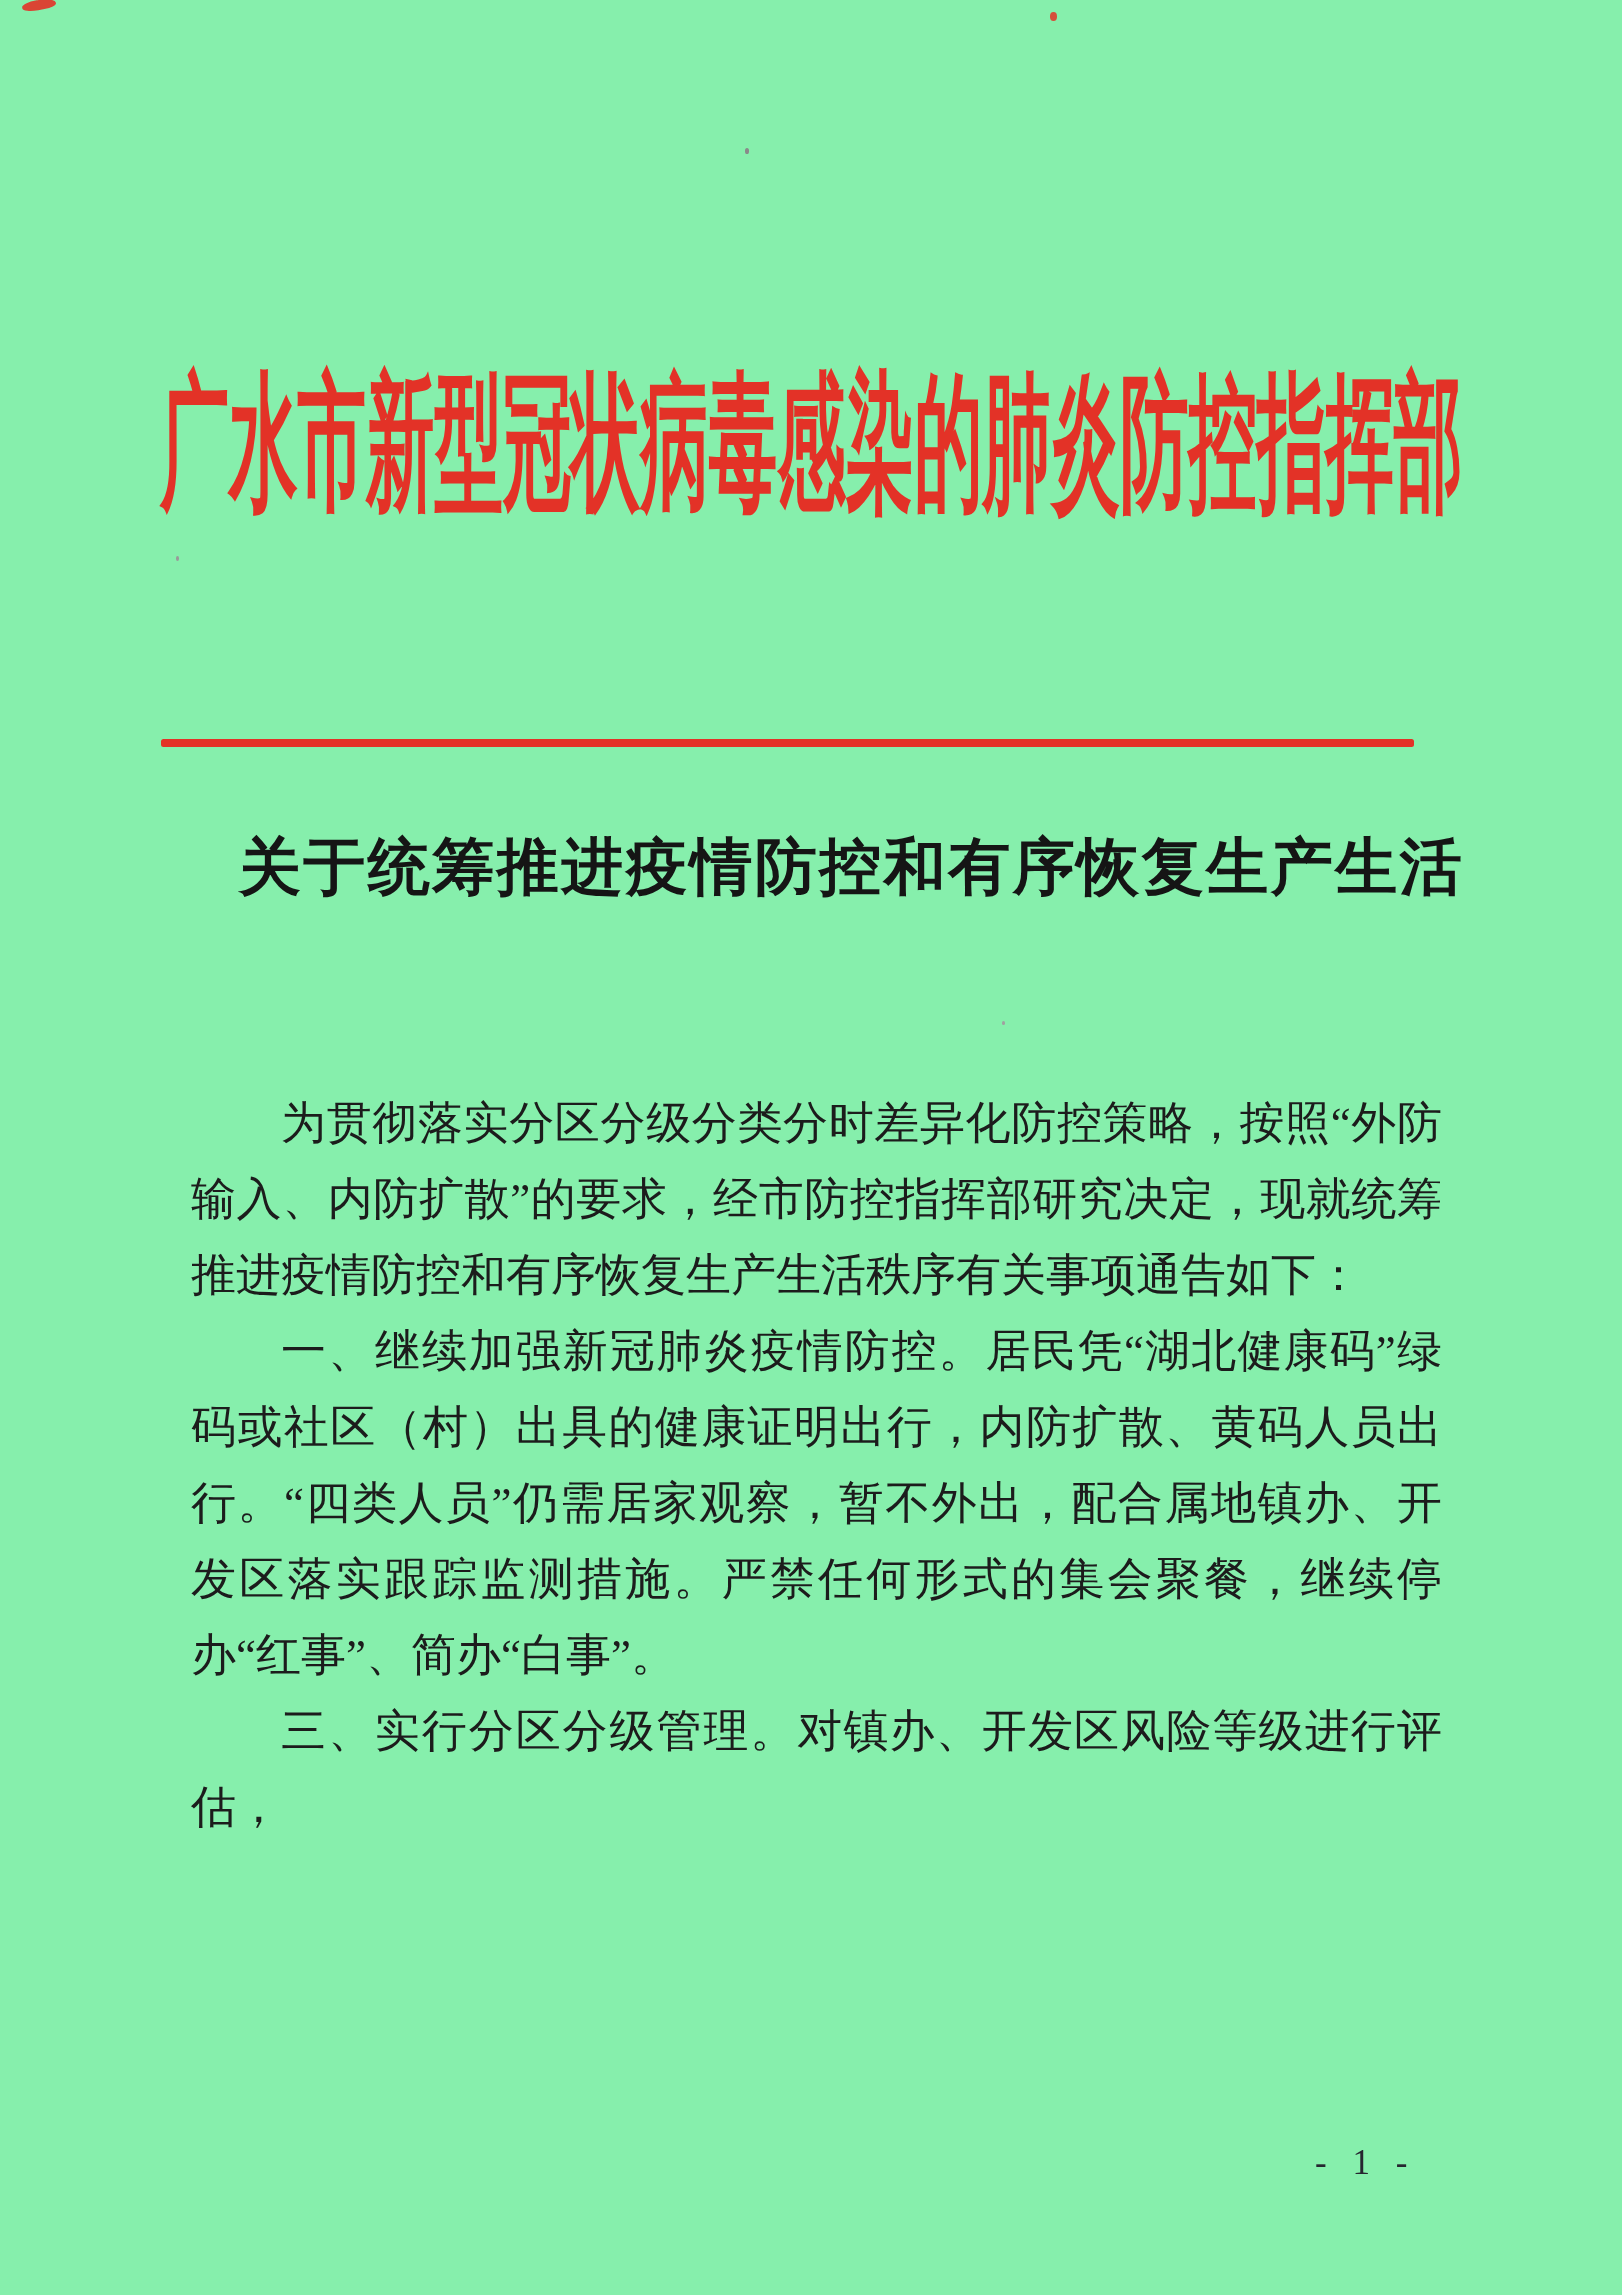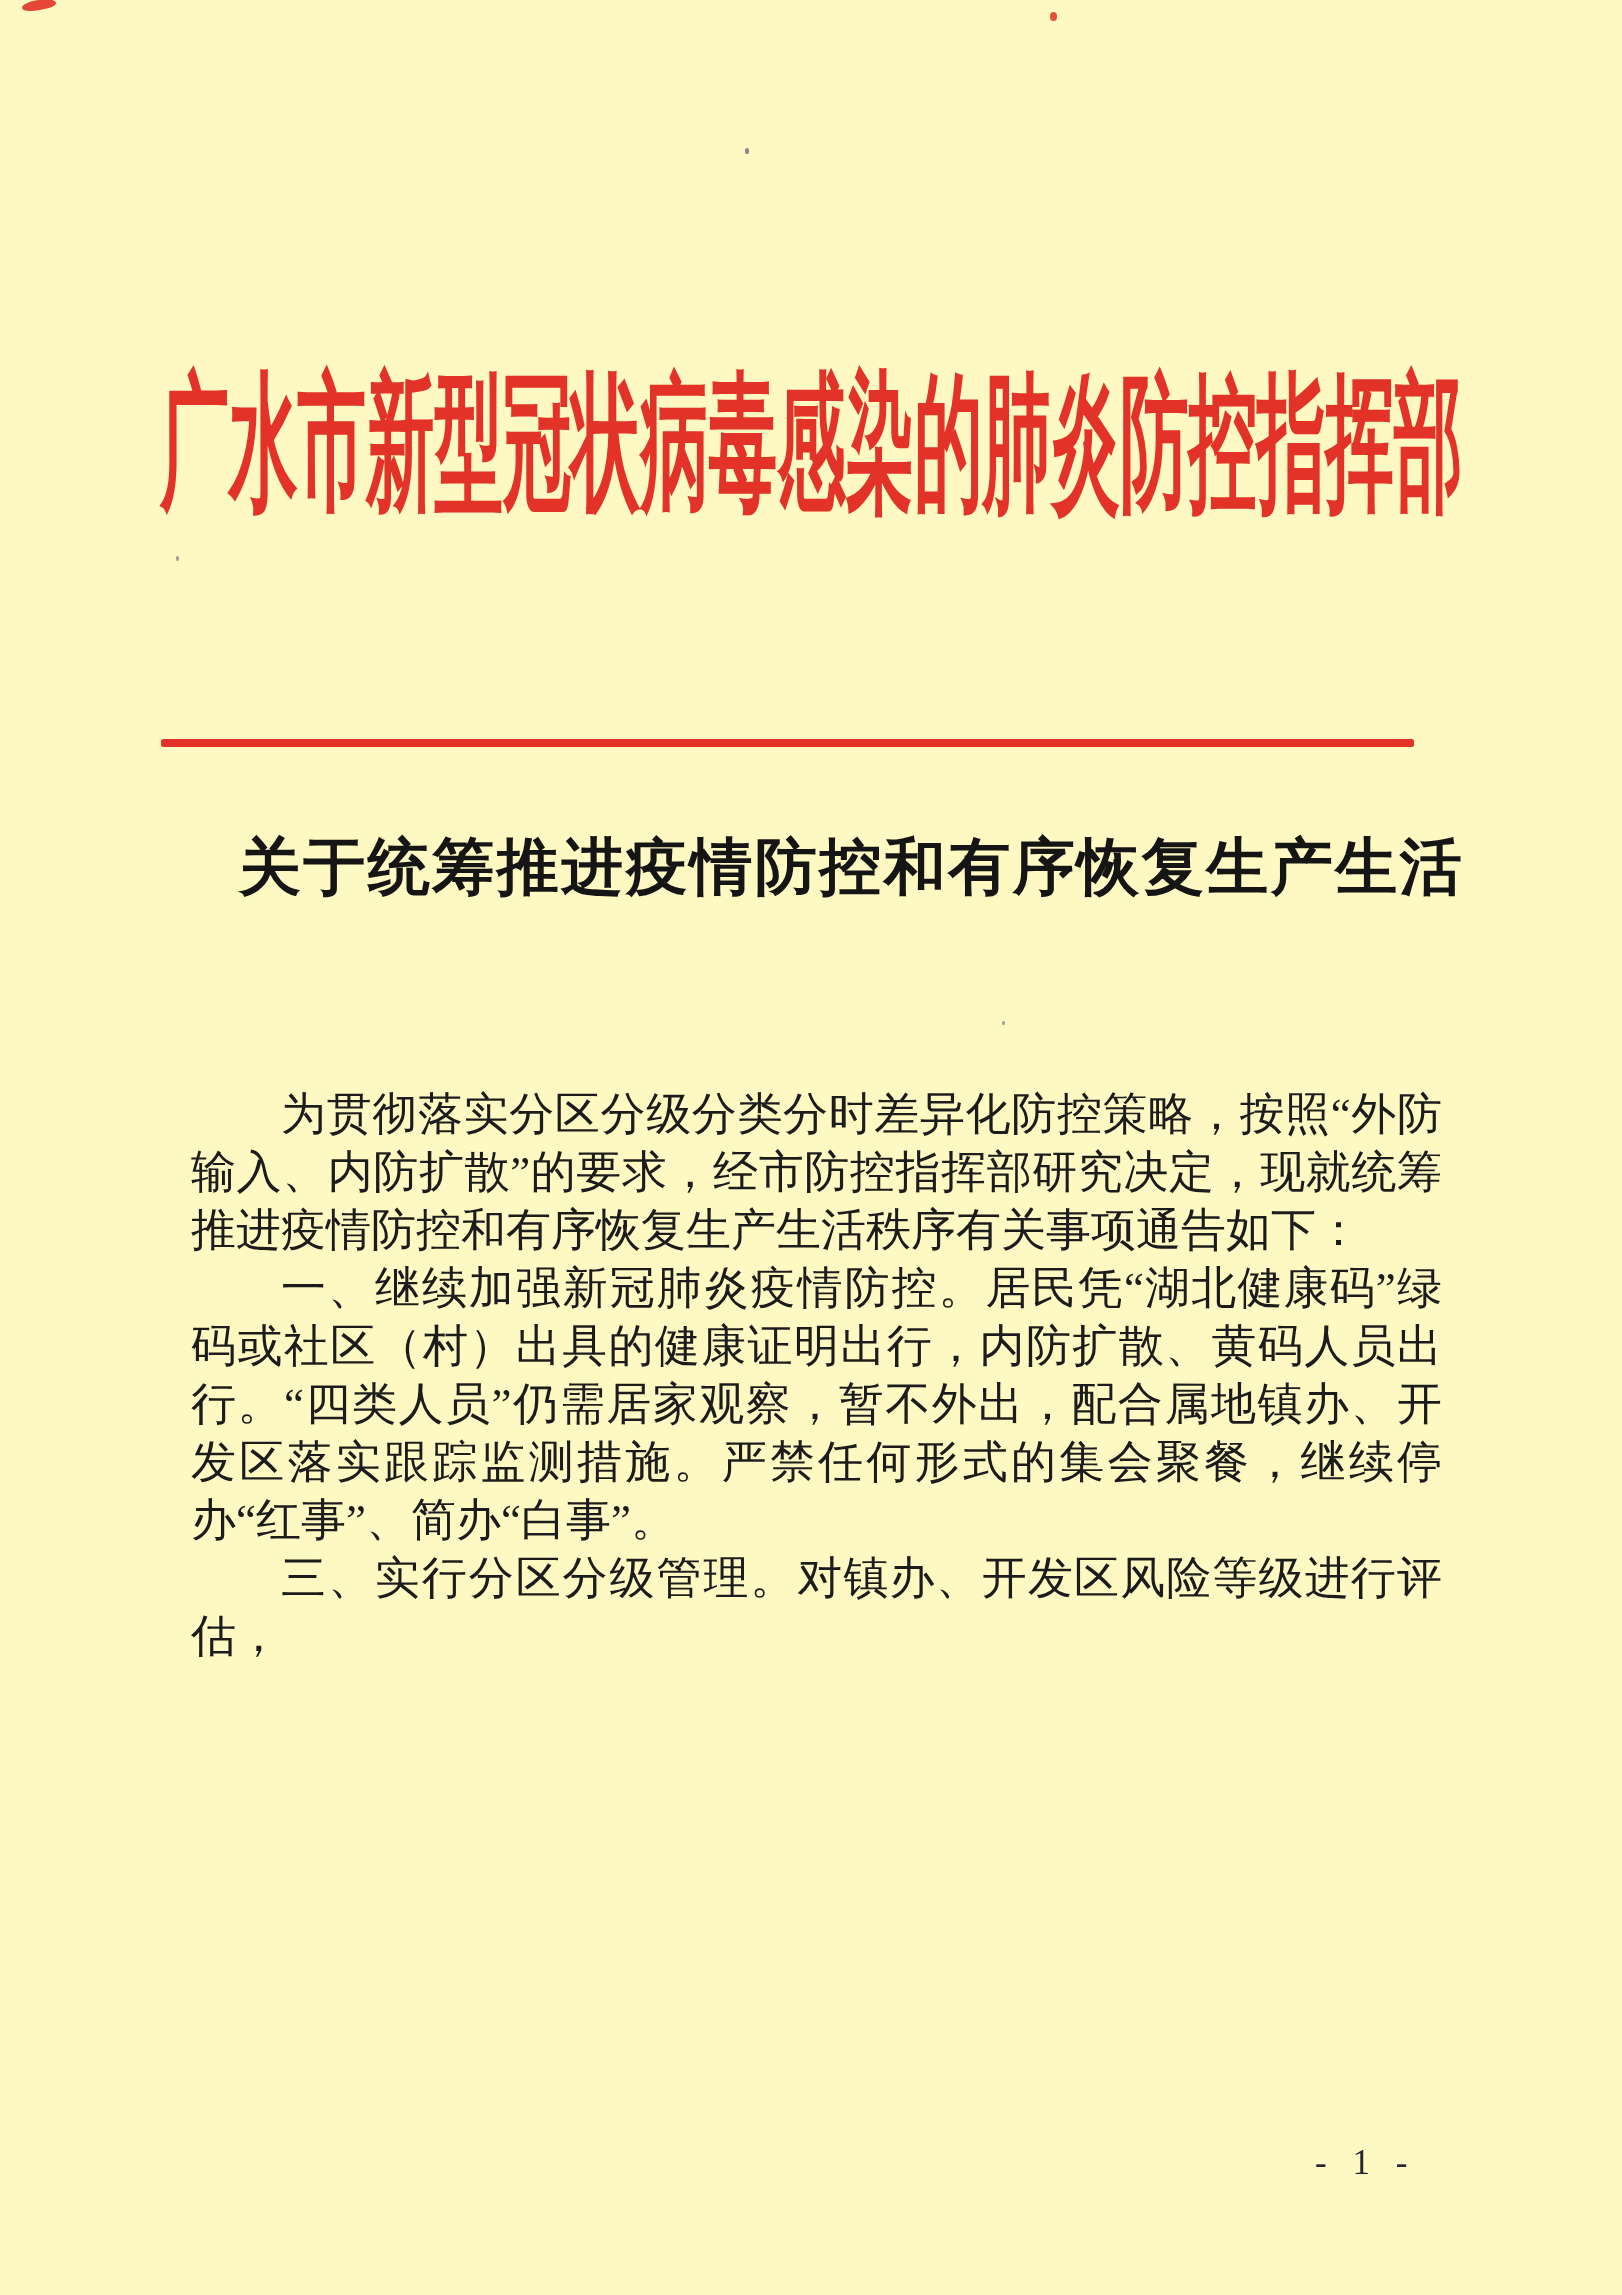--- a/index.html
+++ b/index.html
@@ -4,21 +4,21 @@
 <style>
   html, body {
     margin: 0;
     padding: 0;
     background: #ffffff;
   }
   .page {
     position: relative;
     width: 1623px;
     height: 2295px;
-    background: #fef9c3;
+    background: #86efac;
     overflow: hidden;
     font-family: "Liberation Serif", "DejaVu Serif", serif;
   }
   
   .header-wrap {
     position: absolute;
     top: 355px;
     left: 0;
     width: 100%;
     height: 177px;
@@ -58,21 +58,21 @@
     letter-spacing: 2.5px;
     margin-left: 40px;
   }
   
   .doc-body {
     position: absolute;
     left: 191px;
     top: 1085px;
     width: 1251px;
     font-size: 45px;
-    line-height: 58px;
+    line-height: 76px;
     color: #1c1c1c;
     text-align: justify;
   }
   .para {
     margin: 0;
     text-indent: 2em;
   }
   .para b {
     font-weight: 400;
     font-family: "Liberation Sans", "DejaVu Sans", sans-serif;

